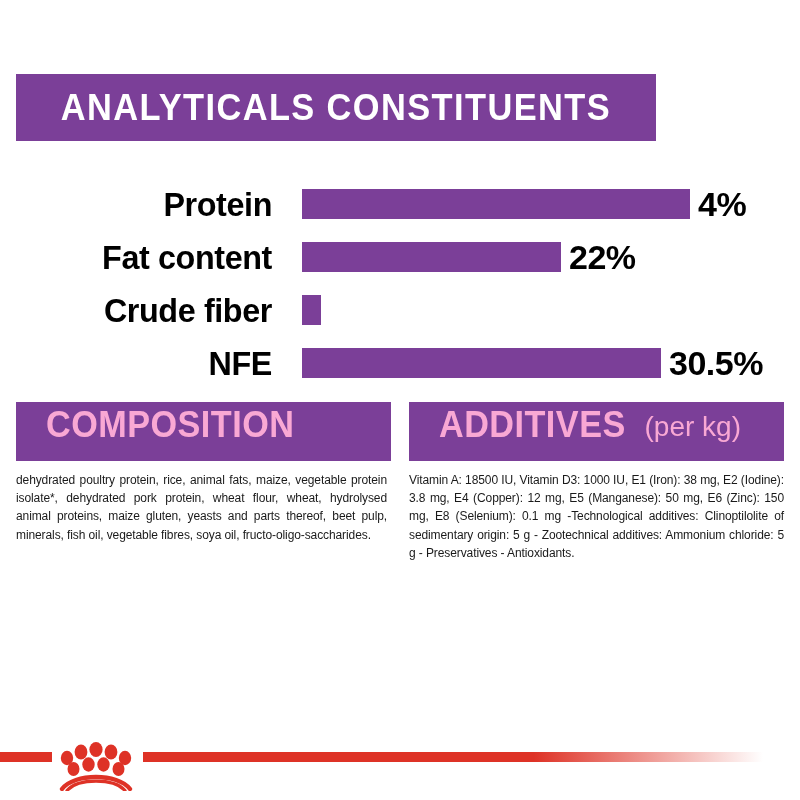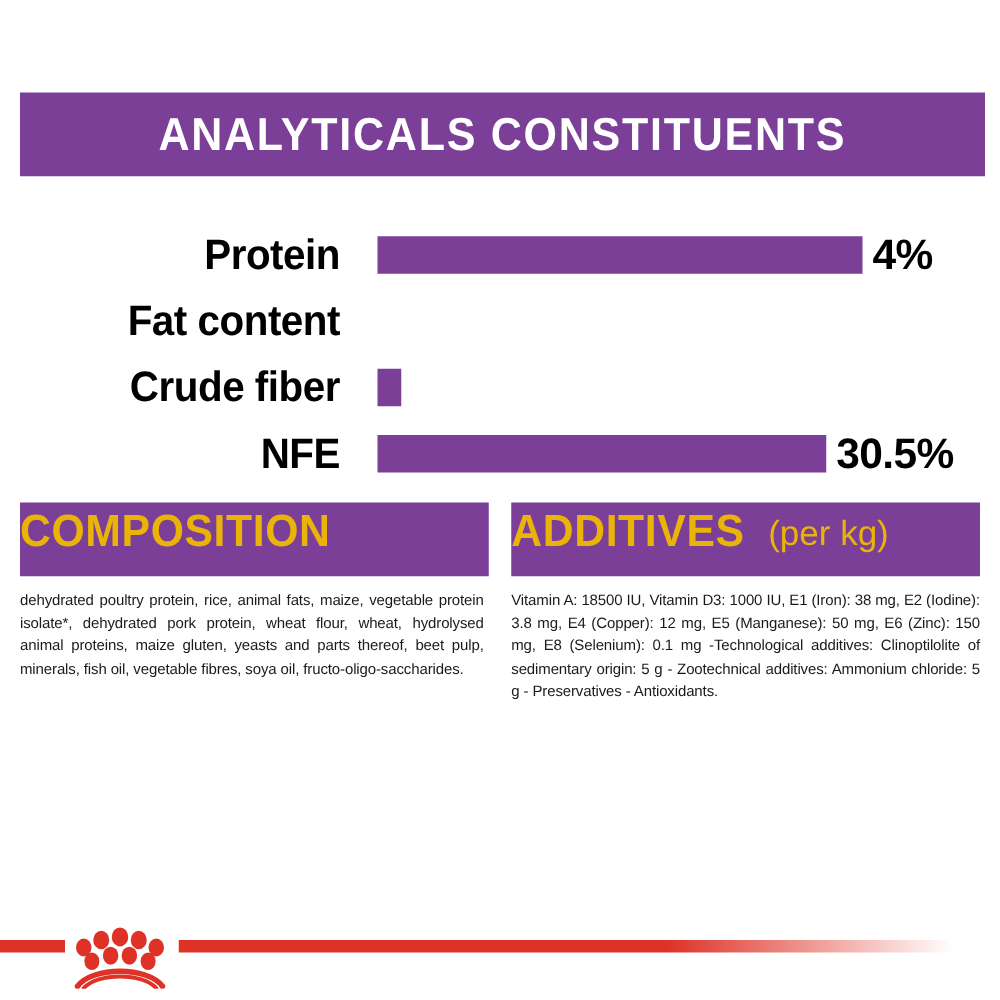--- a/index.html
+++ b/index.html
@@ -29,21 +29,21 @@
     color: #ffffff;
     display: flex;
     align-items: center;
     font-weight: bold;
     letter-spacing: 0.5px;
   }
 
   .banner-main {
     position: absolute;
     left: 16px; top: 74px;
-    width: 772px; height: 67px;
+    width: 640px; height: 67px;
     justify-content: center;
     font-size: 37px;
     letter-spacing: 1.5px;
   }
 
   .banner-main .txt {
     transform: scaleX(0.93);
     white-space: nowrap;
   }
 
@@ -104,24 +104,24 @@
     width: 768px;
     display: flex;
     gap: 18px;
   }
 
   .panel { width: 375px; }
 
   .panel-banner {
     height: 59px;
     background: #7B3F98;
-    color: #eab308;
+    color: #f9a8d4;
     display: flex;
     align-items: baseline;
-    padding: 0 0;
+    padding: 0 30px;
     font-weight: bold;
   }
 
   .panel-banner .title {
     font-size: 36px;
     letter-spacing: 0.5px;
     transform: scaleX(0.95);
     transform-origin: left bottom;
     position: relative;
     top: 2px;
@@ -187,20 +187,24 @@
     <div class="row">
       <div class="row-label">Protein</div>
       <div class="row-bararea">
         <div class="bar" style="width:388px"></div>
         <div class="row-value">4%</div>
       </div>
     </div>
 
     <div class="row">
       <div class="row-label">Fat content</div>
+      <div class="row-bararea">
+        <div class="bar" style="width:259px"></div>
+        <div class="row-value">22%</div>
+      </div>
     </div>
 
     <div class="row">
       <div class="row-label">Crude fiber</div>
       <div class="row-bararea">
         <div class="bar" style="width:19px"></div>
       </div>
     </div>
 
     <div class="row">

